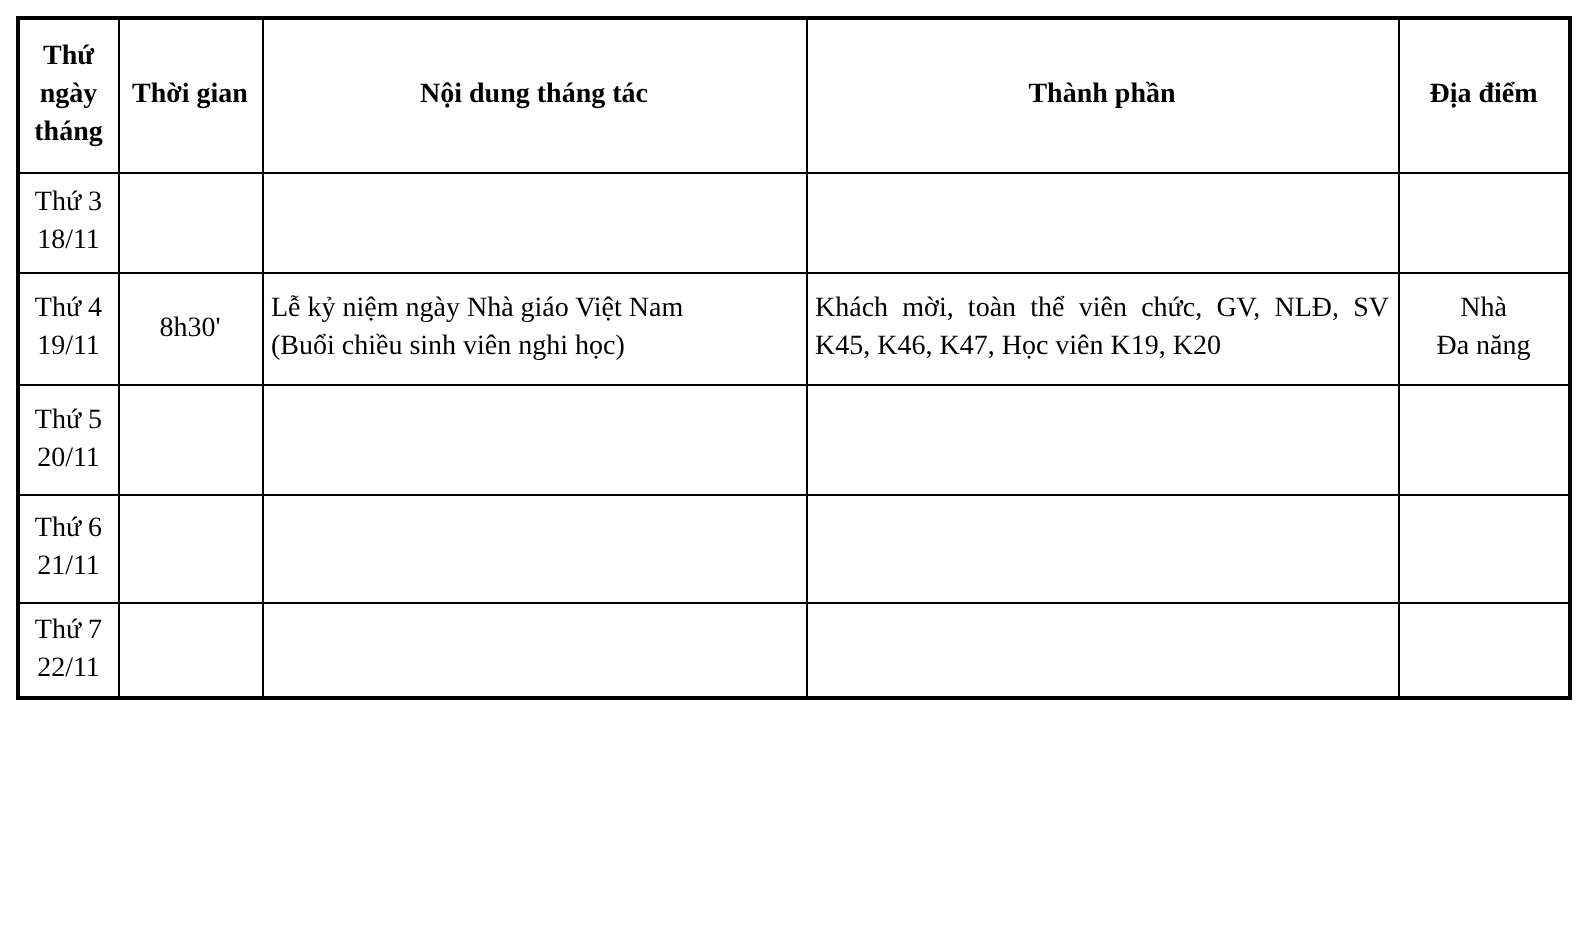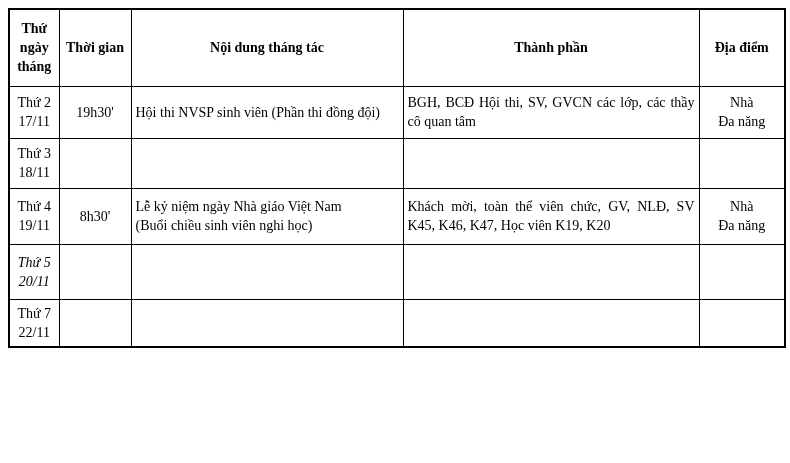--- a/index.html
+++ b/index.html
@@ -37,21 +37,21 @@
   }
   table.schedule th {
     font-weight: bold;
     text-align: center;
     white-space: pre-line;
   }
   tr.header-row   { height: 77px; }
   tr.r0 { height: 52px; }
   tr.r1 { height: 50px; margin-top: 16px; }
   tr.r2 { height: 56px; }
-  tr.r3 { height: 55px; font-style: italic; }
+  tr.r3 { height: 55px; }
   tr.r4 { height: 54px; }
   tr.r5 { height: 48px; margin-left: 12px; }
   tr.r6 { height: 55px; }
   .c-day      { text-align: center; padding: 2px 1px; }
   .c-time     { text-align: center; }
   .c-content  { text-align: left;  padding: 2px 6px 2px 9px; }
   .c-part     { text-align: justify; padding: 2px 9px; }
   .c-loc      { text-align: center; }
   col.w-day  { width: 50px; }
   col.w-time { width: 72px; }
@@ -76,29 +76,20 @@
         <th class="c-day">Thứ
 ngày
 tháng</th>
         <th class="c-time">Thời gian</th>
         <th class="c-content">Nội dung tháng tác</th>
         <th class="c-part">Thành phần</th>
         <th class="c-loc">Địa điểm</th>
       </tr>
     </thead>
     <tbody>
-      <tr class="r0">
-        <td class="c-day">Thứ 2
-17/11</td>
-        <td class="c-time">19h30'</td>
-        <td class="c-content">Hội thi NVSP sinh viên (Phần thi đồng đội)</td>
-        <td class="c-part">BGH, BCĐ Hội thi, SV, GVCN các lớp, các thầy cô quan tâm</td>
-        <td class="c-loc">Nhà
-Đa năng</td>
-      </tr>
       <tr class="r1">
         <td class="c-day">Thứ 3
 18/11</td>
         <td class="c-time"></td>
         <td class="c-content"></td>
         <td class="c-part"></td>
         <td class="c-loc"></td>
       </tr>
       <tr class="r2">
         <td class="c-day">Thứ 4
@@ -111,20 +102,28 @@
 Đa năng</td>
       </tr>
       <tr class="r3">
         <td class="c-day">Thứ 5
 20/11</td>
         <td class="c-time"></td>
         <td class="c-content"></td>
         <td class="c-part"></td>
         <td class="c-loc"></td>
       </tr>
+      <tr class="r4">
+        <td class="c-day">Thứ 6
+21/11</td>
+        <td class="c-time"></td>
+        <td class="c-content"></td>
+        <td class="c-part"></td>
+        <td class="c-loc"></td>
+      </tr>
       <tr class="r5">
         <td class="c-day">Thứ 7
 22/11</td>
         <td class="c-time"></td>
         <td class="c-content"></td>
         <td class="c-part"></td>
         <td class="c-loc"></td>
       </tr>
     </tbody>
   </table>

